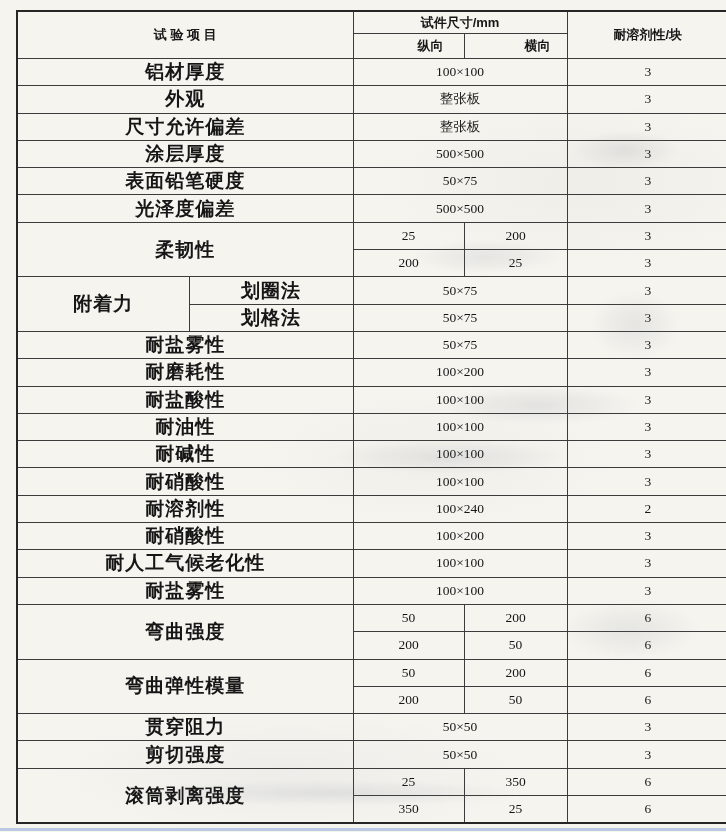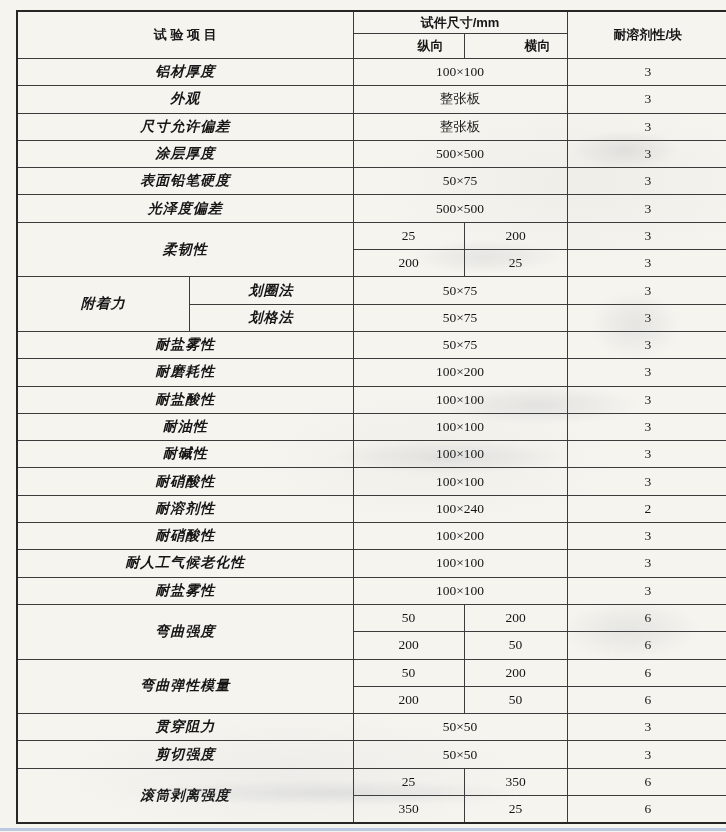--- a/index.html
+++ b/index.html
@@ -33,23 +33,22 @@
     overflow: hidden;
     white-space: nowrap;
   }
   thead td { font-weight: 700; font-size: 13px; }
   thead tr.h1 td { height: 21px; }
   thead tr.h2 td { height: 24px; padding-left: 44px; }
   td.hb { border-bottom: 2px solid #262626; }
   tbody td { height: 26.3px; }
   td.item, td.method {
     font-weight: 700;
-    font-size: 14px;
+    font-size: 19px;
     letter-spacing: 1px;
-    font-style: italic;
   }
   td.num {
     font-family: "Liberation Serif", "DejaVu Serif", "DejaVu Sans", serif;
     font-weight: 400;
     font-size: 13.5px;
   }
   .edge-strip {
     position: absolute;
     left: 0;
     top: 828px;

